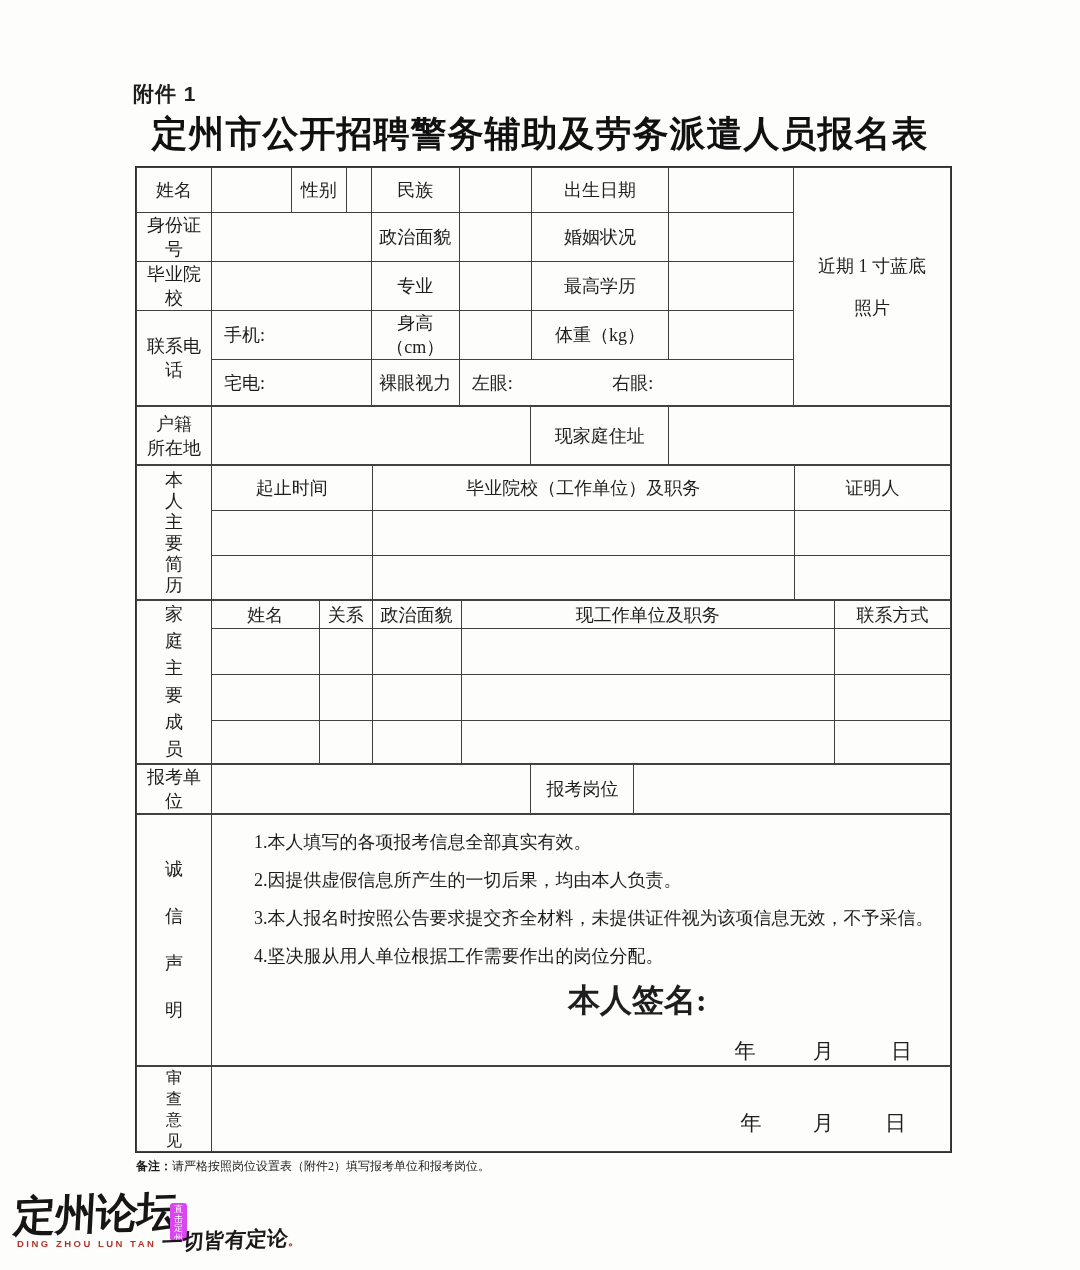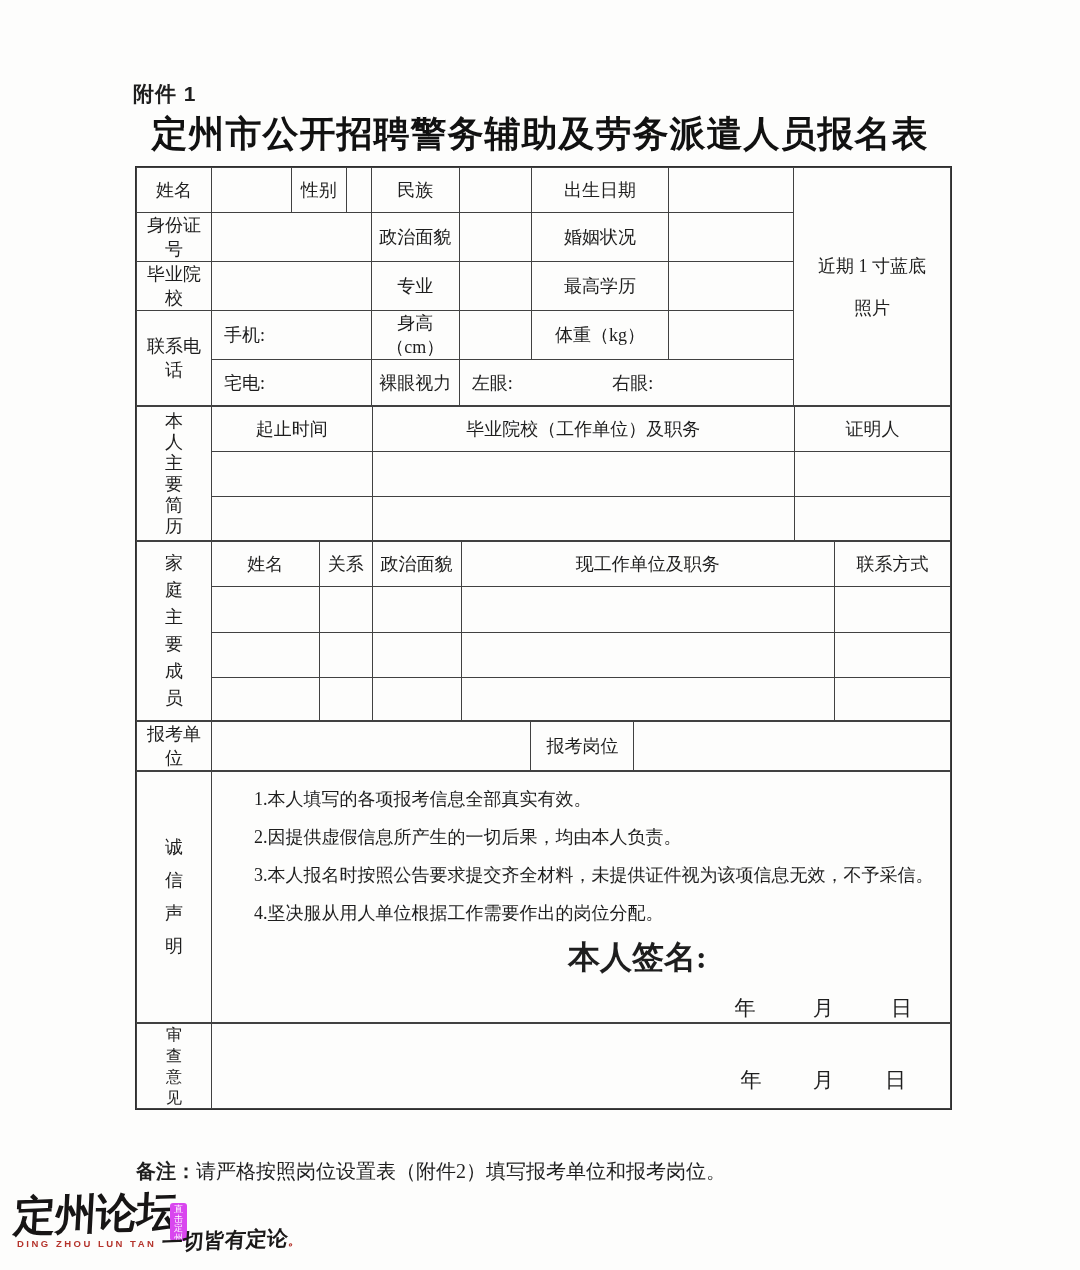--- a/index.html
+++ b/index.html
@@ -18,35 +18,35 @@
     font-family:"Liberation Sans","DejaVu Sans",sans-serif;color:#111;
   }
   .form{position:absolute;left:135px;top:166px;width:815px;border:1px solid #2f2f2f;}
   table{width:100%;border-collapse:collapse;table-layout:fixed;}
   td{border:1px solid #414141;text-align:center;font-size:18px;padding:0 2px;
      overflow:hidden;vertical-align:middle;}
   td.lft{text-align:left;padding-left:12px;}
   .vlabel{display:inline-block;width:1.1em;word-break:break-all;white-space:normal;}
   .vl-resume{line-height:21px;}
   .vl-family{line-height:27px;}
-  .vl-decl{line-height:33px;}
+  .vl-decl{line-height:47px;}
   .vl-review{font-size:16px;line-height:21px;}
   .photo-cell div{line-height:20px;}
   .photo-gap{height:22px;}
   .eyes span.right{margin-left:95px;}
   .decl-cell{vertical-align:top;text-align:left;position:relative;}
   .decl-line{padding-left:40px;margin-top:17px;line-height:21px;font-size:18px;}
   .decl-line:first-child{}
   .sign-line{margin-top:12px;padding-left:354px;font-size:32px;font-weight:600;}
   .date-line{margin-top:14px;text-align:right;padding-right:36px;font-size:21px;}
   .date-line span{margin-left:52px;}
   .review-cell{position:relative;}
   .review-date{position:absolute;bottom:14px;right:44px;font-size:21px;}
   .review-date span{margin-left:46px;}
-  .note{position:absolute;left:136px;top:1158px;font-size:20px;}
+  .note{position:absolute;left:136px;top:1158px;font-size:12px;}
   .note b{font-weight:700;}
   .note span{font-weight:500;}
   
   .logo{position:absolute;left:12px;top:1186px;width:300px;height:75px;}
   .logo-name{
     position:absolute;left:2px;top:0px;font-size:42px;font-weight:900;
     letter-spacing:-1px;transform:skewX(-5deg) rotate(-2deg);color:#171515;
     font-family:"Liberation Serif","DejaVu Serif",serif;
   }
   .logo-seal{
@@ -131,20 +131,39 @@
         <td colspan="3" class="lft">宅电:</td>
         <td>裸眼视力</td>
         <td colspan="3" class="lft eyes">
           <span>左眼:</span>
           <span class="right">右眼:</span>
         </td>
       </tr>
     </tbody>
       </table>
 
+    <table>
+      <colgroup>
+        <col style="width:9.20%">
+          <col style="width:39.26%">
+          <col style="width:16.93%">
+          <col style="width:34.61%">
+      </colgroup>
+      <tbody>
+          <tr style="height:58px;">
+        <td>
+          <div>户籍</div>
+          <div>所在地</div>
+        </td>
+        <td></td>
+        <td>现家庭住址</td>
+        <td></td>
+      </tr>
+    </tbody>
+      </table>
 
     <table>
       <colgroup>
         <col style="width:9.20%">
           <col style="width:19.75%">
           <col style="width:51.90%">
           <col style="width:19.15%">
       </colgroup>
       <tbody>
           <tr style="height:45px;padding-left:24px;">
@@ -171,21 +190,21 @@
     <table>
       <colgroup>
         <col style="width:9.20%">
           <col style="width:13.25%">
           <col style="width:6.50%">
         <col style="width:10.92%">
           <col style="width:45.90%">
           <col style="width:14.23%">
       </colgroup>
       <tbody>
-          <tr style="height:45px;">
+          <tr style="height:28px;">
         <td rowspan="4">
           <span class="vlabel vl-family">家庭主要成员</span>
         </td>
         <td>姓名</td>
         <td>关系</td>
         <td>政治面貌</td>
         <td>现工作单位及职务</td>
         <td>联系方式</td>
       </tr>
       <tr style="height:46px;">

